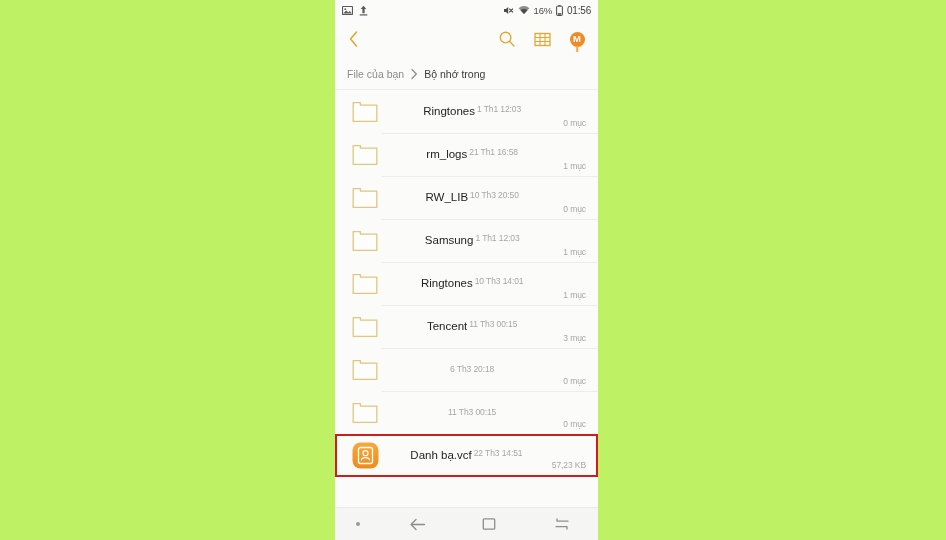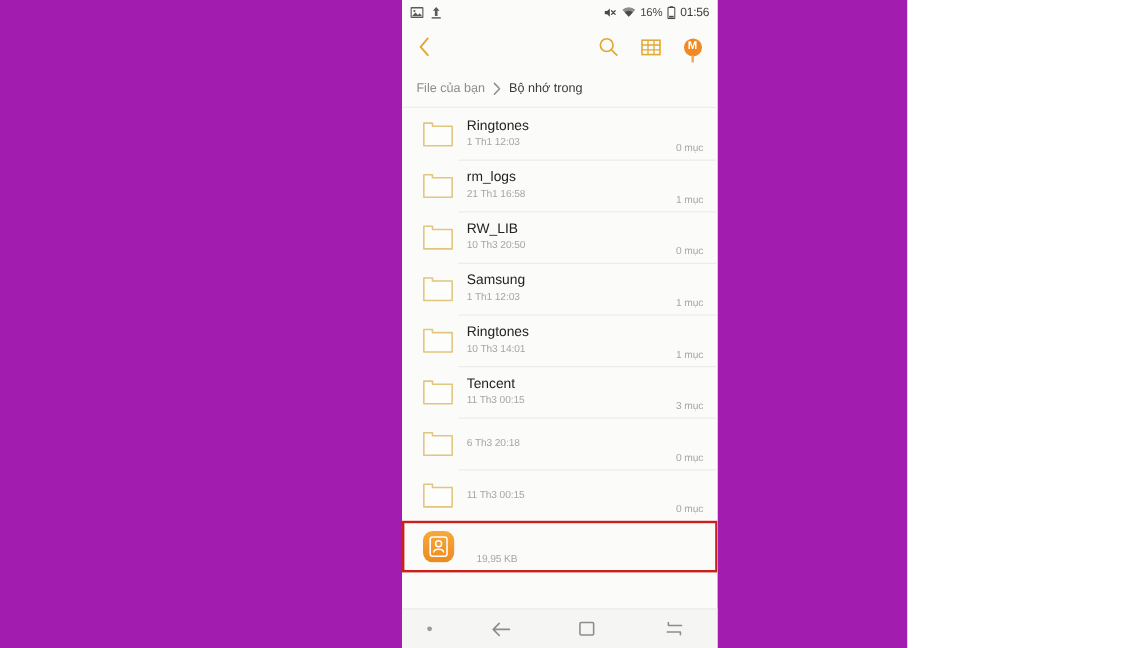--- a/index.html
+++ b/index.html
@@ -7,23 +7,23 @@
     padding: 0;
     background: #ffffff;
     width: 946px;
     height: 540px;
     overflow: hidden;
     font-family: "Liberation Sans", sans-serif;
   }
 
   #canvas {
     position: relative;
-    width: 756px;
+    width: 946px;
     height: 540px;
-    background: #a21caf;
+    background: #bef264;
   }
 
   
   #phone {
     position: absolute;
     left: 335px;
     top: 0px;
     width: 263px;
     height: 540px;
     background: #fbfbf9;
@@ -158,21 +158,21 @@
     height: 34px;
     display: flex;
     align-items: center;
     justify-content: center;
     margin-right: 7px;
   }
   .row-text {
     flex: 1;
     min-width: 0;
     display: flex;
-    flex-direction: column;
+    flex-direction: row;
     justify-content: center;
     gap: 2px;
   }
   .row-title {
     font-size: 11.5px;
     color: #232323;
     white-space: nowrap;
     overflow: hidden;
     text-overflow: ellipsis;
     line-height: 1.15;
@@ -426,21 +426,25 @@
                     <stop offset="100%" stop-color="#ee8a1e"></stop>
                   </linearGradient>
                 </defs>
                 <rect x="0.5" y="0.5" width="26" height="26" rx="8" fill="url(#cgrad)"></rect>
                 <rect x="6.5" y="5.5" width="14" height="16" rx="2" fill="none" stroke="#ffffff" stroke-width="1.3"></rect>
                 <circle cx="13.5" cy="11.2" r="2.5" fill="none" stroke="#ffffff" stroke-width="1.2"></circle>
                 <path d="M9.4 18 C9.9 14.9 17.1 14.9 17.6 18" fill="none" stroke="#ffffff" stroke-width="1.2" stroke-linecap="round"></path>
               </svg>
             </span>
           </div>
-          <div class="row-meta">19,95 KB</div>
+          <div class="row-text">
+            <div class="row-title">Danh bạ.vcf</div>
+            <div class="row-sub">22 Th3 14:51</div>
+          </div>
+          <div class="row-meta">57,23 KB</div>
         </div>
       </div>
 
     <div class="navbar">
       <div class="nav-cell dot-cell">
         <div class="nav-dot"></div>
       </div>
       <div class="nav-cell">
         <svg width="17" height="15" viewBox="0 0 17 15">
           <path d="M15.5 7.5 L2 7.5 M7 2.5 L2 7.5 L7 12.5" fill="none" stroke="#8d8d8d" stroke-width="1.3" stroke-linecap="round" stroke-linejoin="round"></path>

